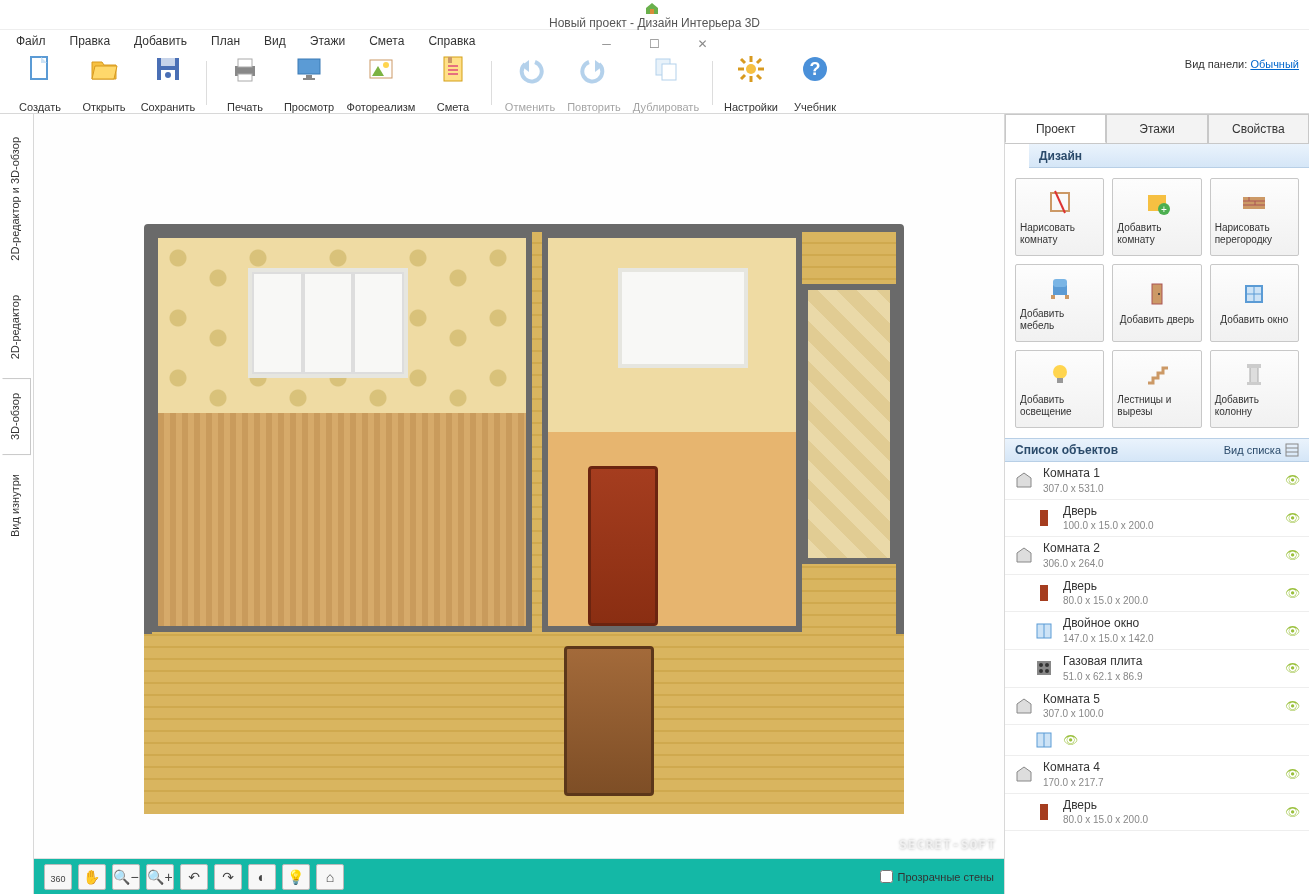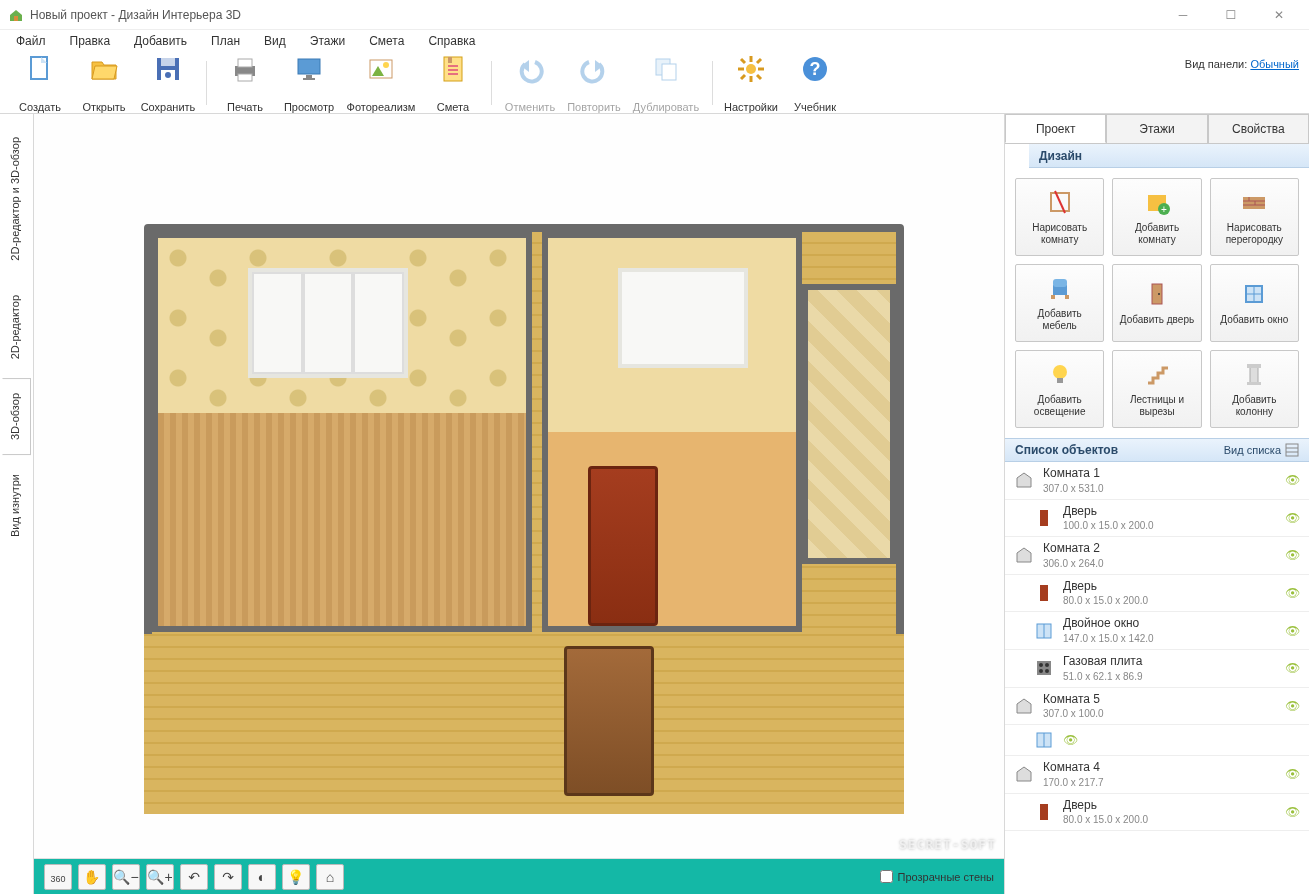--- a/index.html
+++ b/index.html
@@ -1,17 +1,17 @@
 <!DOCTYPE html>
 <html><head>
 <meta charset="utf-8">
 <style>
 * { box-sizing: border-box; margin: 0; padding: 0; }
 body { font-family: "Segoe UI", Tahoma, sans-serif; font-size: 12px; background: #fff; color: #333; width: 1309px; height: 894px; overflow: hidden; display: flex; flex-direction: column; }
-.titlebar { height: 30px; display: flex; align-items: center; padding: 0 8px; background: #fff; border-bottom: 1px solid #eee; }
+.titlebar { height: 30px; display: flex; align-items: center; padding: 0 8px; background: #fff; border-bottom: 1px solid #eee; flex-direction: column; }
 .titlebar .icon { width: 16px; height: 16px; margin-right: 6px; }
 .titlebar .title { flex: 1; color: #555; }
 .titlebar .win-btns { display: flex; gap: 4px; }
 .titlebar .win-btn { width: 44px; height: 28px; display: flex; align-items: center; justify-content: center; color: #888; }
 .menubar { height: 22px; display: flex; align-items: center; padding: 0 8px; gap: 8px; }
 .menubar .menu-item { padding: 2px 8px; cursor: default; }
 .toolbar { height: 62px; display: flex; align-items: center; padding: 4px 8px; border-bottom: 1px solid #d8d8d8; position: relative; }
 .toolbar .tool-btn { width: 64px; display: flex; flex-direction: column; align-items: center; gap: 4px; padding: 2px 2px; cursor: pointer; }
 .toolbar .tool-btn.wide { width: 80px; }
 .toolbar .tool-btn.disabled { opacity: 0.45; }
@@ -47,21 +47,21 @@
 .vt-spacer { flex:1; }
 .chk { display:flex; align-items:center; gap:5px; font-size:11px; }
 .right-panel { width: 304px; display:flex; flex-direction:column; }
 .rp-tabs { height:30px; display:flex; border-bottom:1px solid #c8c8c8; }
 .rp-tab { flex:1; display:flex; align-items:center; justify-content:center; border:1px solid #c8c8c8; border-bottom:none; background:#f3f3f3; cursor:pointer; font-size:12px; }
 .rp-tab.active { background:#fff; border-bottom:1px solid #fff; font-weight:500; }
 .rp-section-hdr { height:24px; background: linear-gradient(180deg,#eaf3fc,#d5e6f7); border-bottom:1px solid #b8cfe6; display:flex; align-items:center; padding:0 10px; font-weight:bold; color:#2a4a6a;margin-left:24px; }
 .design-grid { display:grid; grid-template-columns: repeat(3, 1fr); gap:8px; padding:10px; }
 .design-btn { height:78px; border:1px solid #c8c8c8; background: linear-gradient(180deg,#fdfdfd,#f1f1f1); display:flex; flex-direction:column; align-items:center; justify-content:center; gap:6px; cursor:pointer; border-radius:2px; padding:4px; }
 .design-btn .dico { width:28px; height:28px; display:flex; align-items:center; justify-content:center; }
-.design-btn .dlbl { font-size:10px; text-align:center; line-height:1.2; }
+.design-btn .dlbl { font-size:10px; line-height:1.2; }
 .obj-hdr { height:24px; background: linear-gradient(180deg,#eaf3fc,#d5e6f7); border-top:1px solid #b8cfe6; border-bottom:1px solid #b8cfe6; display:flex; align-items:center; padding:0 10px; font-weight:bold; color:#2a4a6a; justify-content:space-between; }
 .obj-hdr .viewmode { font-weight:normal; font-size:11px; display:flex; align-items:center; gap:4px; }
 .obj-list { flex:1; overflow-y:auto; }
 .obj-item { display:flex; align-items:center; padding:4px 8px; border-bottom:1px solid #eee; gap:8px; cursor:default; }
 .obj-item.room { background:#fff; }
 .obj-item.child { padding-left:28px; }
 .obj-item .oico { width:22px; height:22px; flex-shrink:0; display:flex; align-items:center; justify-content:center; }
 .obj-item .otext { flex:1; line-height:1.3; }
 .obj-item .oname { font-size:12px; }
 .obj-item .odim { font-size:10px; color:#888; }

